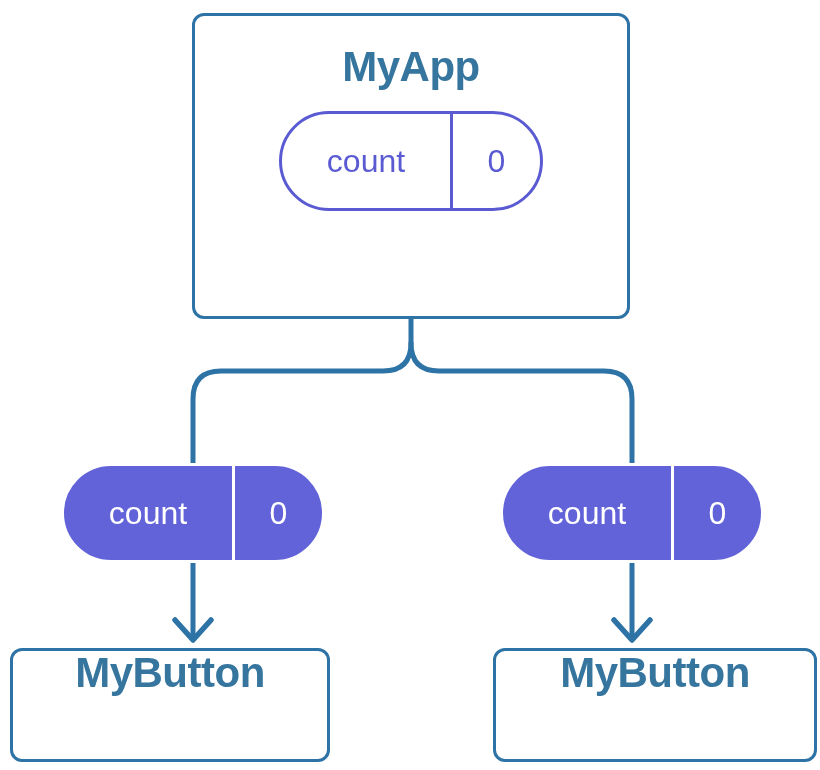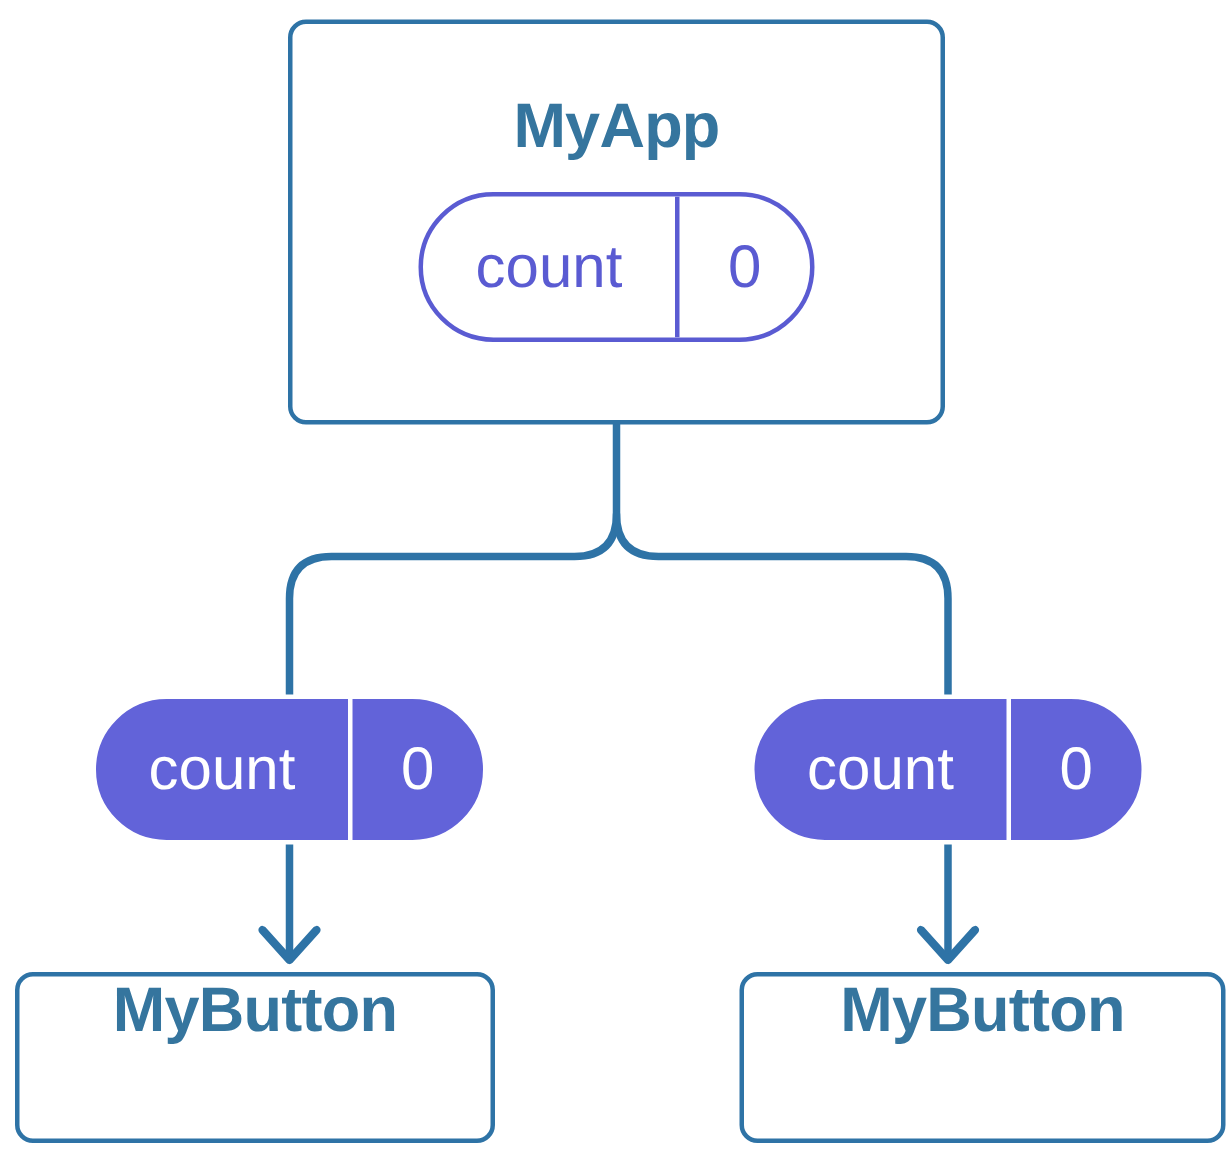--- a/index.html
+++ b/index.html
@@ -34,25 +34,25 @@
   }
   .card{
     position:absolute;
     background:var(--card-bg);
     border:3px solid var(--card-border);
     border-radius:12px;
     box-sizing:border-box;
   }
   .card-root{
     left:192px;top:13px;
-    width:438px;height:270px;
+    width:438px;height:306px;
     display:flex;
     flex-direction:column;
     align-items:center;
-    padding-top:46px;
+    padding-top:29px;
   }
   .node-title{
     font-size:42px;
     font-weight:700;
     letter-spacing:-0.5px;
     color:var(--title-text);
     line-height:1.05;
   }
   .card-root .node-title{margin-bottom:22px;}
   .card-leaf{
@@ -62,21 +62,21 @@
   }
   .card-leaf-left{left:10px;top:648px;width:320px;height:114px;}
   .card-leaf-right{left:493px;top:648px;width:324px;height:114px;}
   .pill{
     box-sizing:border-box;
     width:264px;height:100px;
     border-radius:50px;
     display:flex;
     align-items:stretch;
     overflow:hidden;
-    font-size:40px;
+    font-size:32px;
     line-height:1;
   }
   .pill-outline{
     border:3px solid var(--pill-outline);
     background:var(--card-bg);
     color:var(--pill-text-dark);
   }
   .pill-solid{
     position:absolute;
     border:3px solid #ffffff;

